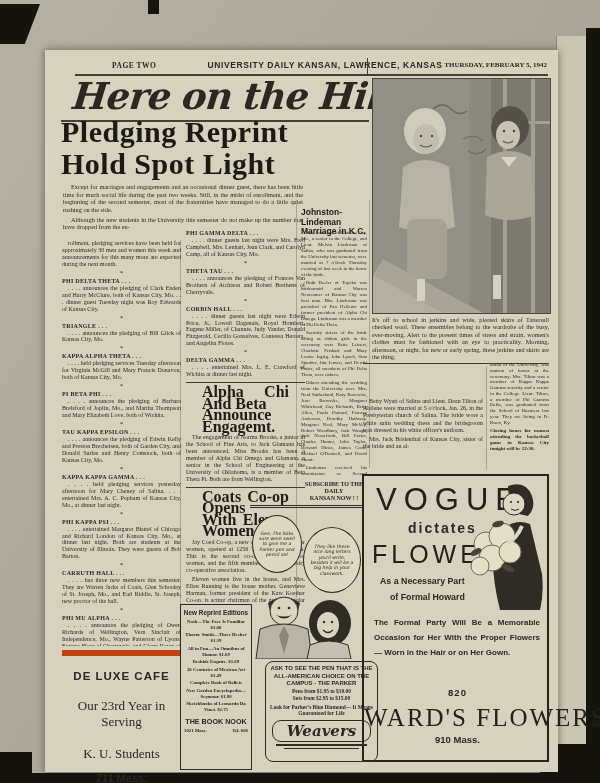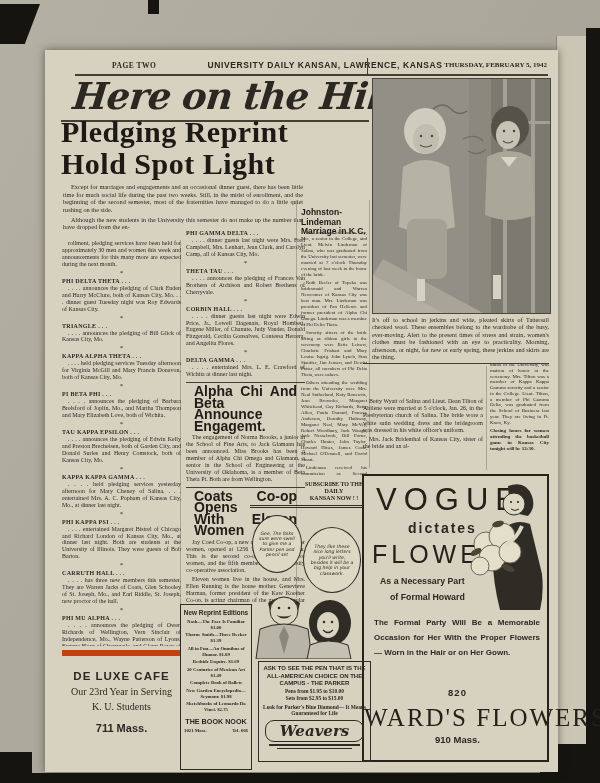--- a/index.html
+++ b/index.html
@@ -21,38 +21,38 @@
   .headline{font-family:"Liberation Serif",serif;font-weight:bold;font-size:30px;line-height:32px;letter-spacing:.5px;color:#1d1a15;}
   .intro{font-size:6.3px;line-height:1.22;text-align:justify;}
   .intro p{margin:0 0 2px 0;text-indent:8px;}
   
   .newscol{font-size:6px;line-height:1.16;text-align:justify;overflow:hidden;}
   .col-item{margin:0;}
   .col-item + .col-item::before{content:"*";display:block;text-align:center;font-size:7px;line-height:7px;margin:2px 0 1px;}
   .org-name{font-weight:bold;letter-spacing:.3px;}
   .org-text{text-indent:6px;}
   .sect-rule{height:1px;background:#433f35;margin:4px 0 3px;}
-  .sec-head{font-family:Liberation Sans, sans-serif;font-weight:bold;font-size:14px;line-height:11.5px;margin:1px 8px 2px;color:#201c17;}
+  .sec-head{font-family:Liberation Serif, serif;font-weight:bold;font-size:16px;line-height:11.5px;margin:1px 16px 2px;color:#201c17;}
   .newscol p{margin:0 0 2px;text-indent:6px;}
   .colC{font-size:4.9px;line-height:1.22;text-align:justify;overflow:hidden;}
   .colC p{margin:0 0 2px;text-indent:5px;}
   .colC-head{font-family:"Liberation Sans",sans-serif;font-weight:bold;font-size:8.5px;line-height:9.5px;color:#201c17;}
   .subscribe{font-weight:bold;font-size:6px;line-height:7px;text-align:center;}
   
   .photo{border:1px solid #4a463e;overflow:hidden;background:#8b897f;}
   .caption{font-size:6.2px;line-height:1.2;text-align:justify;}
   
   .church-head{font-family:"Liberation Sans",sans-serif;font-weight:bold;font-size:11px;line-height:12px;color:#201c17;}
   .churchD{font-size:6px;line-height:1.2;text-align:justify;}
   .churchE{font-size:5px;line-height:1.15;text-align:justify;overflow:hidden;}
   .closing{font-weight:bold;margin-top:3px;}
   
   .deluxe{text-align:center;border-top:6px solid #c2410c;}
   .deluxe .nm{font-family:"Liberation Sans",sans-serif;font-weight:bold;font-size:11.5px;letter-spacing:1px;margin-top:14px;}
-  .deluxe .ln{font-size:10px;margin-top:4px;}
+  .deluxe .ln{font-size:13px;margin-top:16px;}
   .deluxe .ph{font-family:"Liberation Sans",sans-serif;font-weight:bold;font-size:11px;margin-top:10px;}
   
   .booknook{border:1.5px solid #2f2b25;padding:4px 2px;text-align:center;overflow:hidden;}
   .bn-title{font-family:"Liberation Sans",sans-serif;font-weight:bold;font-size:6.4px;margin-bottom:3px;}
   .bn-item{font-size:4.8px;line-height:1.25;margin:1.5px 0;font-weight:bold;}
   .bn-store{font-family:"Liberation Sans",sans-serif;font-weight:bold;font-size:7.2px;margin-top:4px;}
   .bn-foot{display:flex;justify-content:space-between;font-size:4.8px;font-weight:bold;margin-top:2px;padding:0 1px;}
   
   .triple-rule{border-top:1.5px solid #2f2b25;border-bottom:1.5px solid #2f2b25;height:3px;box-sizing:border-box;}
   .bubble{position:absolute;background:#ddd8c4;border:1px solid #2f2b25;border-radius:50%;display:flex;align-items:center;justify-content:center;text-align:center;font-family:"DejaVu Sans",sans-serif;font-style:italic;font-size:4.6px;line-height:1.15;padding:6px;box-sizing:border-box;}
@@ -334,21 +334,21 @@
         <path d="M26,22 q8,7 16,0 q-8,3 -16,0 Z" fill="#2f2b25"></path>
         <path d="M10,36 q24,-10 48,0 l4,30 l-56,0 Z" fill="#b9b5a6" stroke="#2f2b25" stroke-width="1"></path>
         <path d="M34,33 l-5,10 l5,18 l5,-18 Z" fill="#8b877a"></path>
         <ellipse cx="80" cy="30" rx="21" ry="23" fill="#2f2b25"></ellipse>
         <ellipse cx="78" cy="32" rx="11" ry="13" fill="#d9d4c0"></ellipse>
         <circle cx="74" cy="29" r="1.2" fill="#2f2b25"></circle>
           <circle cx="82" cy="29" r="1.2" fill="#2f2b25"></circle>
         <path d="M73,37 q5,5 10,0" stroke="#2f2b25" stroke-width="1.2" fill="none"></path>
         <path d="M60,52 q18,-8 38,0 l3,14 l-44,0 Z" fill="#c5c1b2" stroke="#2f2b25" stroke-width="1"></path>
       </svg>
-      <div class="abs parker-box" style="left:8px;top:156px;width:113px;height:101px;">
+      <div class="abs parker-box" style="left:15px;top:156px;width:113px;height:101px;border-radius:8px;">
         <div class="pk-ask">ASK TO SEE THE PEN THAT IS THE ALL-AMERICAN CHOICE ON THE CAMPUS - THE PARKER</div>
         <div class="pk-price">Pens from $1.95 to $10.00</div>
         <div class="pk-price">Sets from $2.95 to $15.00</div>
         <div class="pk-diamond">Look for Parker's Blue Diamond— It Means Guaranteed for Life</div>
         <div class="weavers">Weavers</div>
         <div class="wv-line"></div>
         <div class="wv-line" style="margin:2px 16px 0;"></div>
       </div>
     </div>
 

